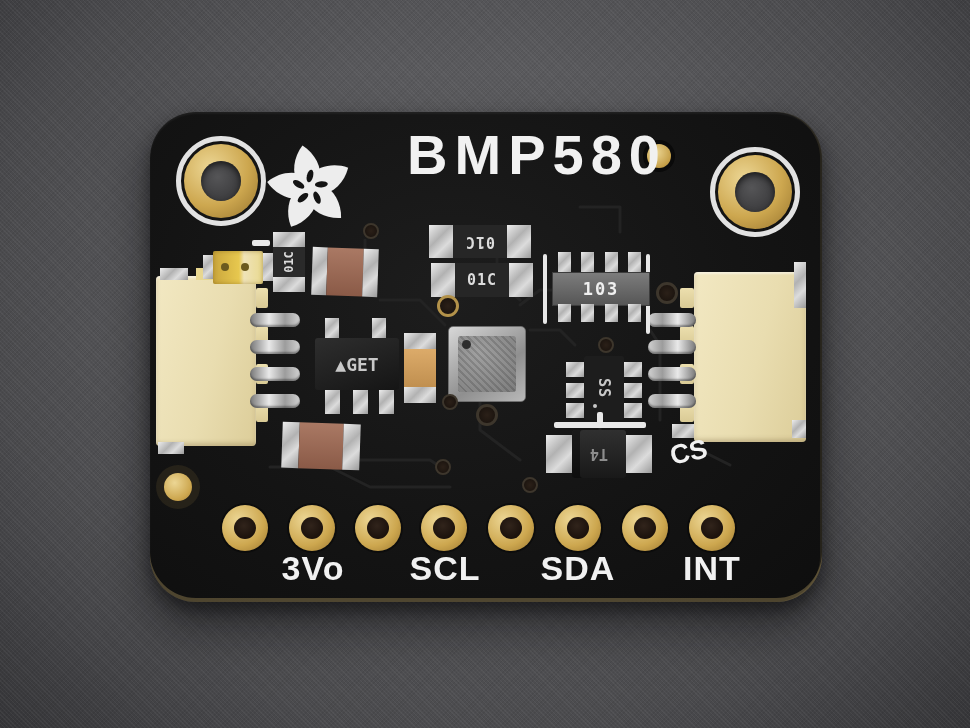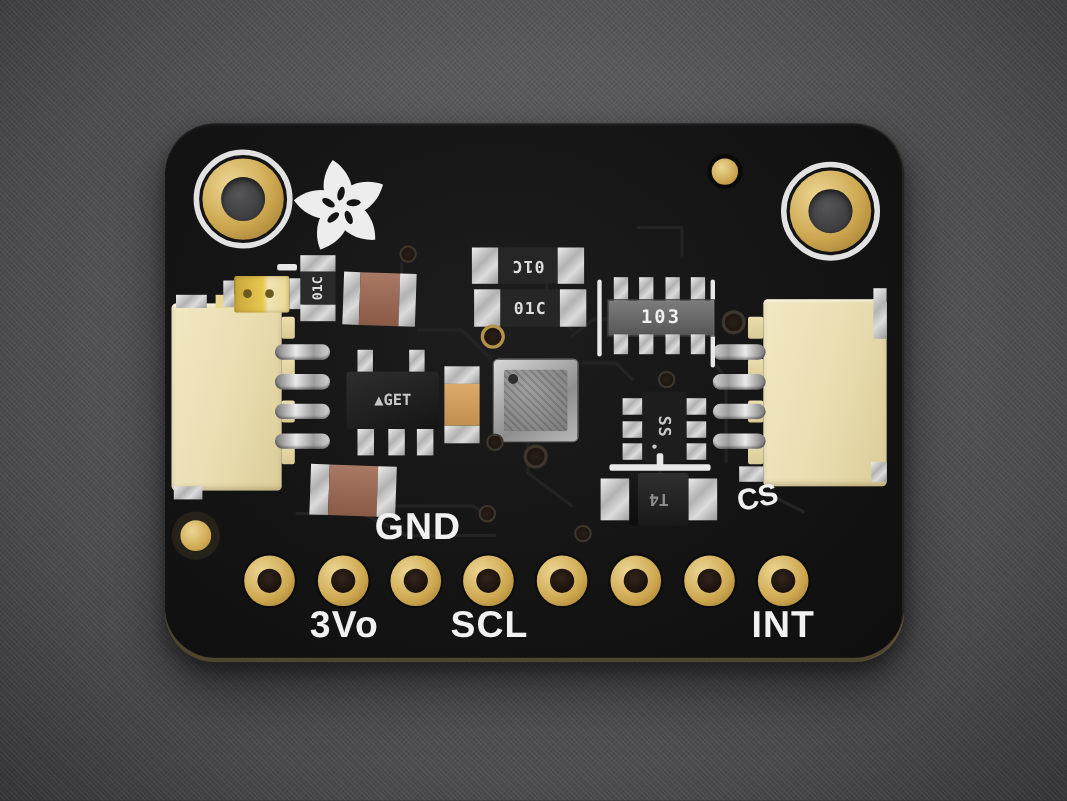--- a/index.html
+++ b/index.html
@@ -139,20 +139,21 @@
           </g>
         <g transform="rotate(226)">
             <ellipse cx="0" cy="-13" rx="3.4" ry="7" transform="rotate(14 0 -13)"></ellipse>
           </g>
         <g transform="rotate(298)">
             <ellipse cx="0" cy="-13" rx="3.4" ry="7" transform="rotate(14 0 -13)"></ellipse>
           </g>
       </g>
     </svg>
 
+    <div class="silk title" style="left:232px;top:10px;width:310px;">BMP580</div>
     <div class="via-title" style="left:497px;top:32px;"></div>
 
     <div class="jst" style="left:6px;top:164px;width:100px;height:170px;"></div>
     <div class="tab metal" style="left:10px;top:156px;width:28px;height:12px;"></div>
     <div class="tab" style="left:46px;top:156px;width:58px;height:12px;background:#e8d791;"></div>
     <div class="tab metal" style="left:8px;top:330px;width:26px;height:12px;"></div>
     <div class="tooth" style="left:106px;top:176px;width:12px;height:20px;"></div>
     <div class="tooth" style="left:106px;top:214px;width:12px;height:20px;"></div>
     <div class="tooth" style="left:106px;top:252px;width:12px;height:20px;"></div>
     <div class="tooth" style="left:106px;top:290px;width:12px;height:20px;"></div>
@@ -233,21 +234,21 @@
       <div class="metal abs" style="left:29px;top:52px;width:13px;height:18px;"></div>
       <div class="metal abs" style="left:53px;top:52px;width:13px;height:18px;"></div>
       <div class="metal abs" style="left:76px;top:52px;width:13px;height:18px;"></div>
     </div>
 
     <div class="abs z2" style="left:165px;top:206px;width:84px;height:96px;">
       <div class="metal abs" style="left:10px;top:0;width:14px;height:20px;"></div>
       <div class="metal abs" style="left:57px;top:0;width:14px;height:20px;"></div>
       <div class="abs" style="left:0;top:20px;width:84px;height:52px;border-radius:3px;
            background:linear-gradient(160deg,#2e2e2e,#151515);display:flex;align-items:center;justify-content:center;">
-        <span class="chip-text" style="font-size:14px;color:#c8c8c8;">▲GET</span>
+        <span class="chip-text" style="font-size:18px;color:#c8c8c8;">▲GET</span>
       </div>
       <div class="metal abs" style="left:10px;top:72px;width:15px;height:24px;"></div>
       <div class="metal abs" style="left:38px;top:72px;width:15px;height:24px;"></div>
       <div class="metal abs" style="left:64px;top:72px;width:15px;height:24px;"></div>
     </div>
 
     <div class="abs z2" style="left:254px;top:221px;width:32px;height:70px;display:flex;flex-direction:column;">
       <div class="metal" style="height:16px;"></div>
       <div style="flex:1;background:linear-gradient(180deg,#dcab6a,#c08f4f);"></div>
       <div class="metal" style="height:16px;"></div>
@@ -323,19 +324,19 @@
     <div class="pth" style="left:405px;top:393px;">
         <div class="hole"></div>
       </div>
     <div class="pth" style="left:472px;top:393px;">
         <div class="hole"></div>
       </div>
     <div class="pth" style="left:539px;top:393px;">
         <div class="hole"></div>
       </div>
 
-    <div class="silk pinlbl" style="left:230px;top:348px;">GND</div>
     <div class="silk pinlbl" style="left:163px;top:437px;text-align:center;">3Vo</div>
     <div class="silk pinlbl" style="left:295px;top:437px;">SCL</div>
+    <div class="silk pinlbl" style="left:428px;top:437px;">SDA</div>
     <div class="silk pinlbl" style="left:562px;top:437px;">INT</div>
 
   </div>
 </div>
 
 </body></html>

